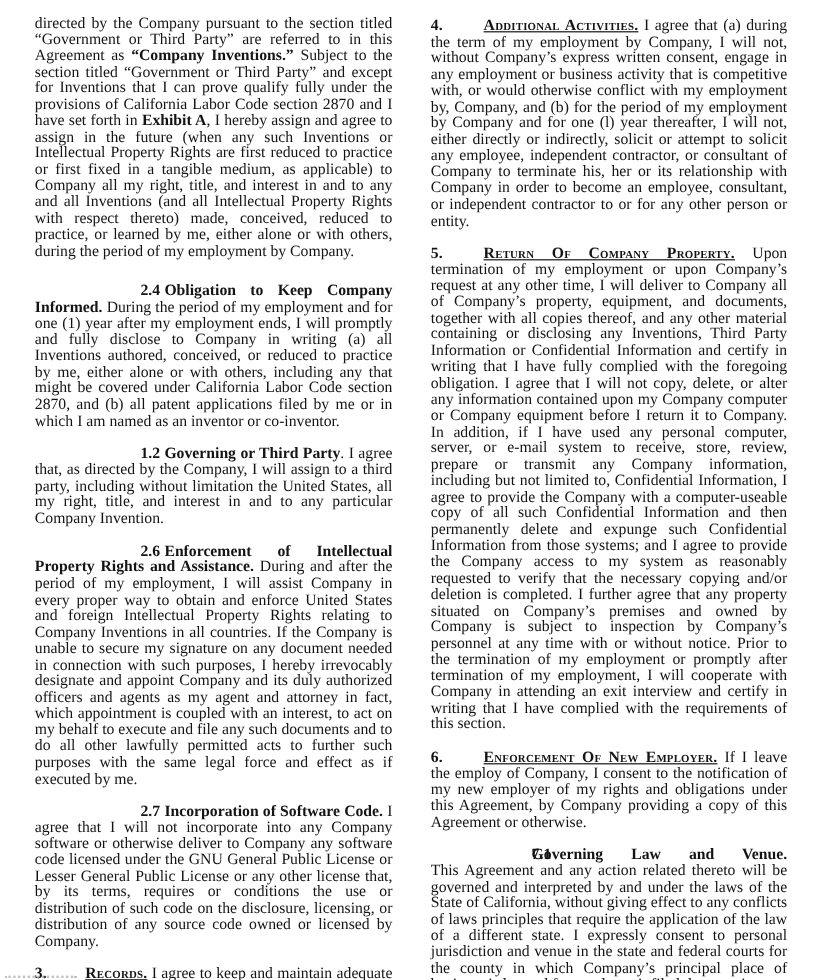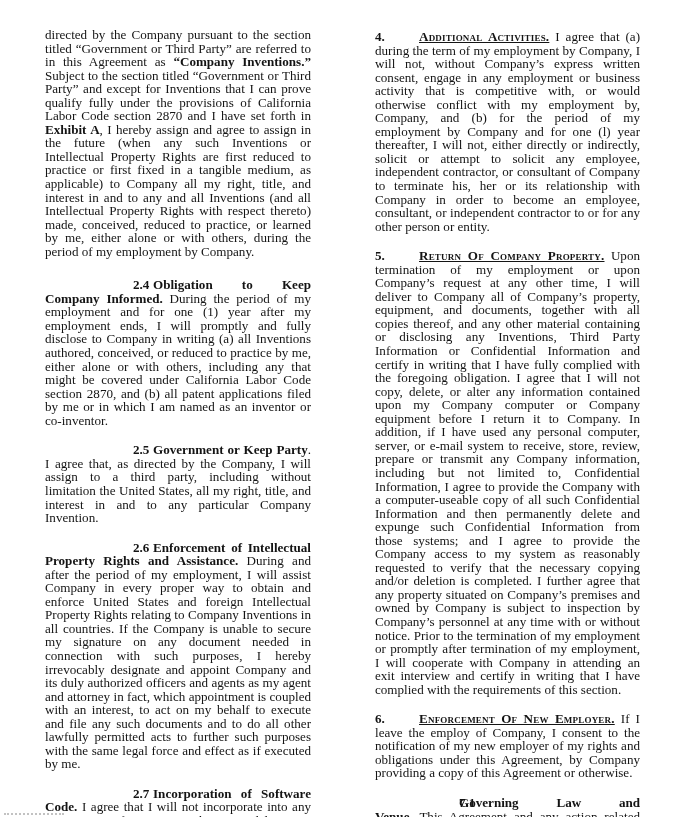--- a/index.html
+++ b/index.html
@@ -9,41 +9,41 @@
     color: #141414;
     font-size: 13.1px;
     line-height: 13.55px;
   }
   .col {
     position: absolute; top: 0;
     text-align: justify;
   }
   #col-left  { left: 29px; width: 298px; top: 12px; }
   #col-right { left: 359px; width: 297px; top: 14px; }
-  p { margin: 16px; }
+  p { margin: 0; }
   .para { margin-bottom: 13.5px; }
   .b { font-weight: bold; }
   .sc { font-variant: small-caps; font-weight: bold; letter-spacing: 0.2px; text-decoration: underline; }
   .numtab { display: inline-block; width: 44px; font-weight: bold; }
   .subtab { display: inline-block; width: 58px; font-weight: bold; }
   .footer-mark {
     position: absolute; left: 4px; top: 807px; width: 60px; height: 6px;
     border-bottom: 2px dotted #9a9a9a; opacity: 0.6;
   }
 </style>
 </head>
 <body>
 
 <div class="col" id="col-left">
 
   <p class="para"><span>directed by the Company pursuant to the section titled “Government or Third Party” are referred to in this Agreement as </span><span class="b">“Company Inventions.”</span><span>  Subject to the section titled “Government or Third Party” and except for Inventions that I can prove qualify fully under the provisions of California Labor Code section 2870 and I have set forth in </span><span class="b">Exhibit A</span><span>, I hereby assign and agree to assign in the future (when any such Inventions or Intellectual Property Rights are first reduced to practice or first fixed in a tangible medium, as applicable) to Company all my right, title, and interest in and to any and all Inventions (and all Intellectual Property Rights with respect thereto) made, conceived, reduced to practice, or learned by me, either alone or with others, during the period of my employment by Company.</span></p>
 
   <p class="para" style="text-indent:44px; margin-top:20px;"><span class="subtab" style="width:64px;">2.4</span><span class="b">Obligation to Keep Company Informed.</span> <span>During the period of my employment and for one (1) year after my employment ends, I will promptly and fully disclose to Company in writing (a) all Inventions authored, conceived, or reduced to practice by me, either alone or with others, including any that might be covered under California Labor Code section 2870, and (b) all patent applications filed by me or in which I am named as an inventor or co-inventor.</span></p>
 
-  <p class="para" style="text-indent:44px;"><span class="subtab" style="width:64px;">2.5</span><span class="b">Government or Keep Party</span><span>.  I agree that, as directed by the Company, I will assign to a third party, including without limitation the United States, all my right, title, and interest in and to any particular Company Invention.</span></p>
+  <p class="para" style="text-indent:44px;"><span class="subtab" style="width:64px;">1.2</span><span class="b">Governing or Third Party</span><span>.  I agree that, as directed by the Company, I will assign to a third party, including without limitation the United States, all my right, title, and interest in and to any particular Company Invention.</span></p>
 
   <p class="para" style="text-indent:44px;"><span class="subtab" style="width:64px;">2.6</span><span class="b">Enforcement of Intellectual Property Rights and Assistance.</span><span>  During and after the period of my employment, I will assist Company in every proper way to obtain and enforce United States and foreign Intellectual Property Rights relating to Company Inventions in all countries.  If the Company is unable to secure my signature on any document needed in connection with such purposes, I hereby irrevocably designate and appoint Company and its duly authorized officers and agents as my agent and attorney in fact, which appointment is coupled with an interest, to act on my behalf to execute and file any such documents and to do all other lawfully permitted acts to further such purposes with the same legal force and effect as if executed by me.</span></p>
 
   <p class="para" style="text-indent:44px;"><span class="subtab" style="width:64px;">2.7</span><span class="b">Incorporation of Software Code.</span><span>  I agree that I will not incorporate into any Company software or otherwise deliver to Company any software code licensed under the GNU General Public License or Lesser General Public License or any other license that, by its terms, requires or conditions the use or distribution of such code on the disclosure, licensing, or distribution of any source code owned or licensed by Company.</span></p>
 
   <p class="para"><span class="numtab" style="width:42px;">3.</span><span class="sc">Records.</span><span>  I agree to keep and maintain adequate and current records (in the form of notes, sketches, drawings and in any other form that is required by the Company) of all Inventions made by me during the period of my employment by the Company, which records shall be available to, and remain the sole property of, the Company at all times.</span></p>
 </div>
 
 <div class="col" id="col-right">
 

